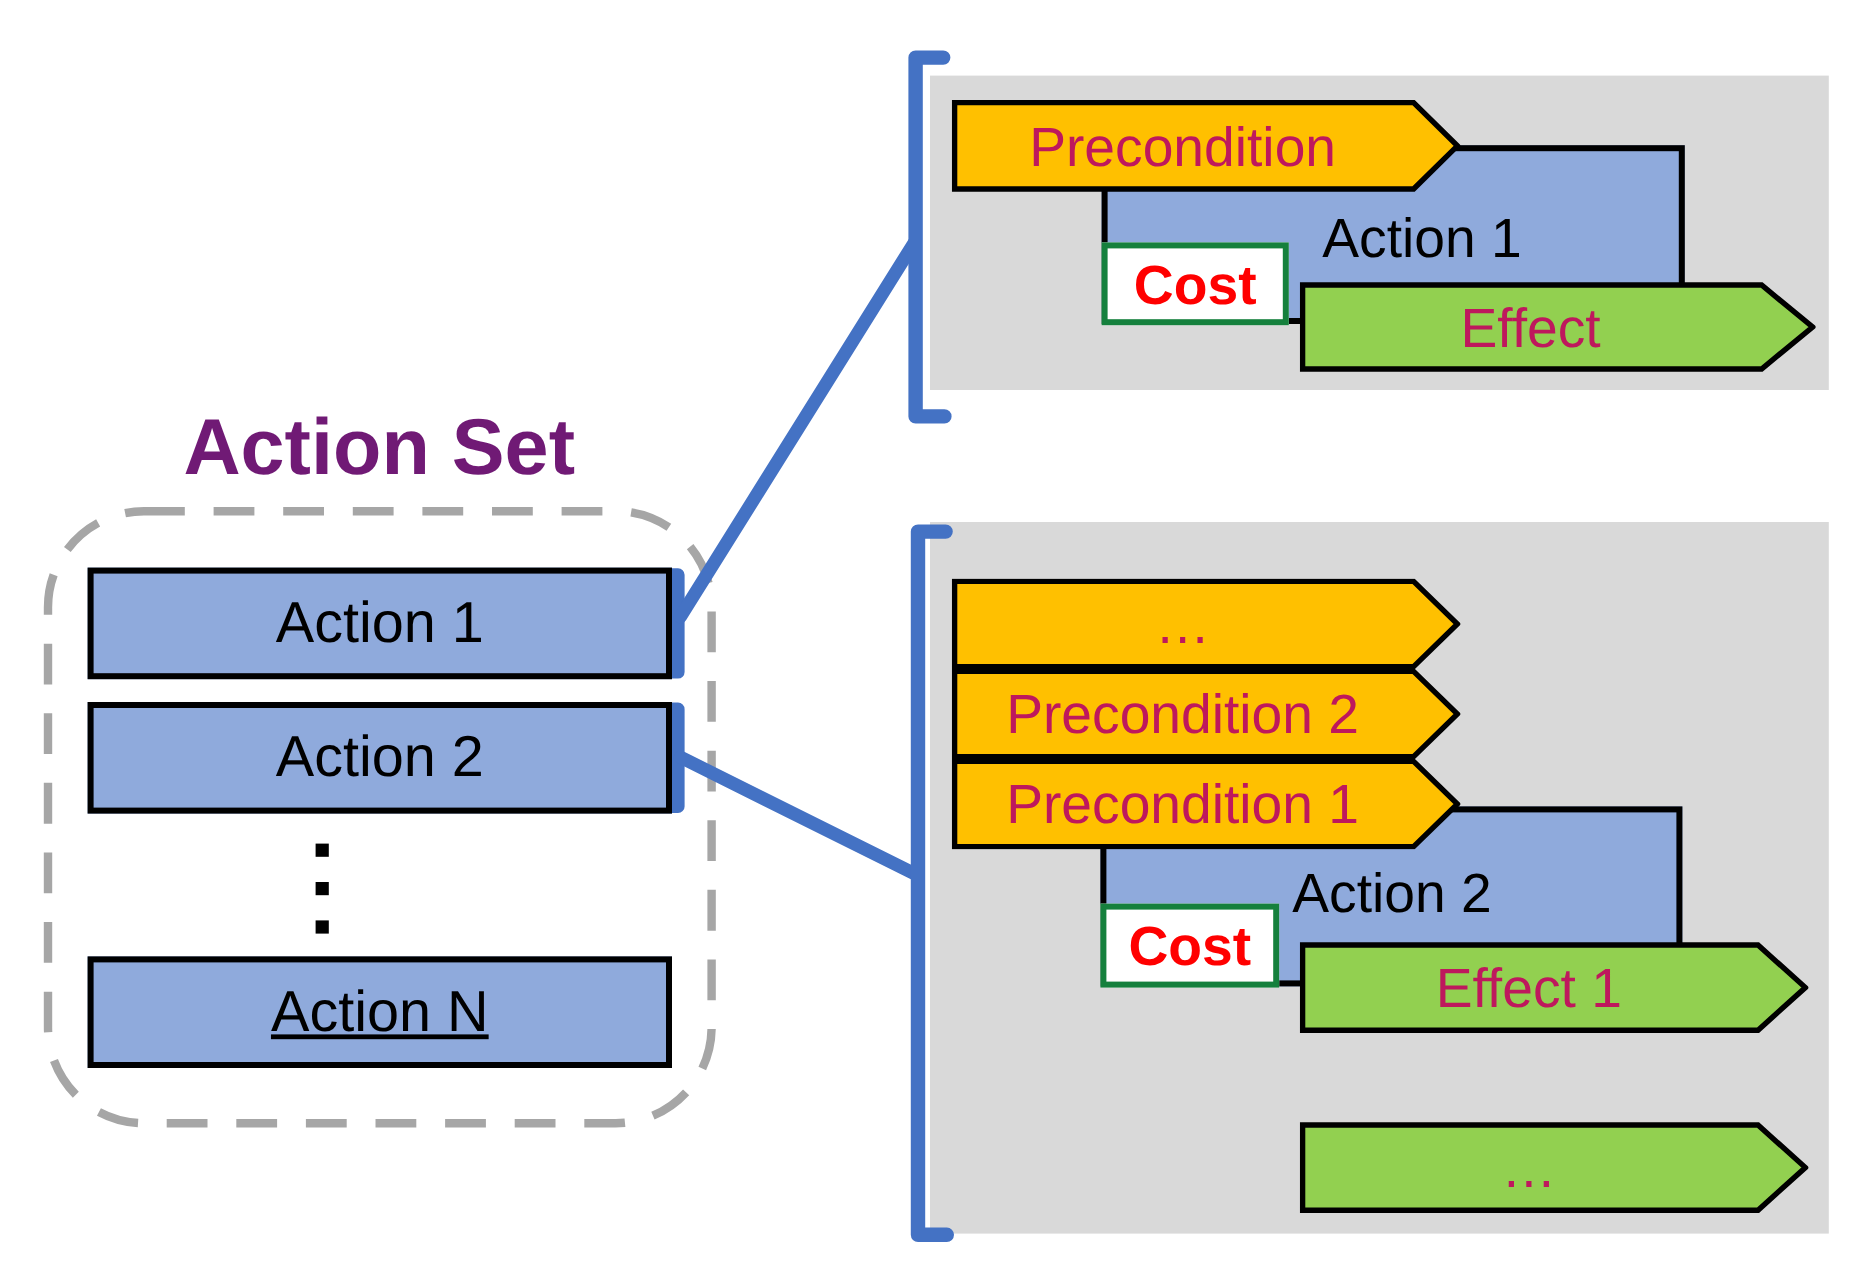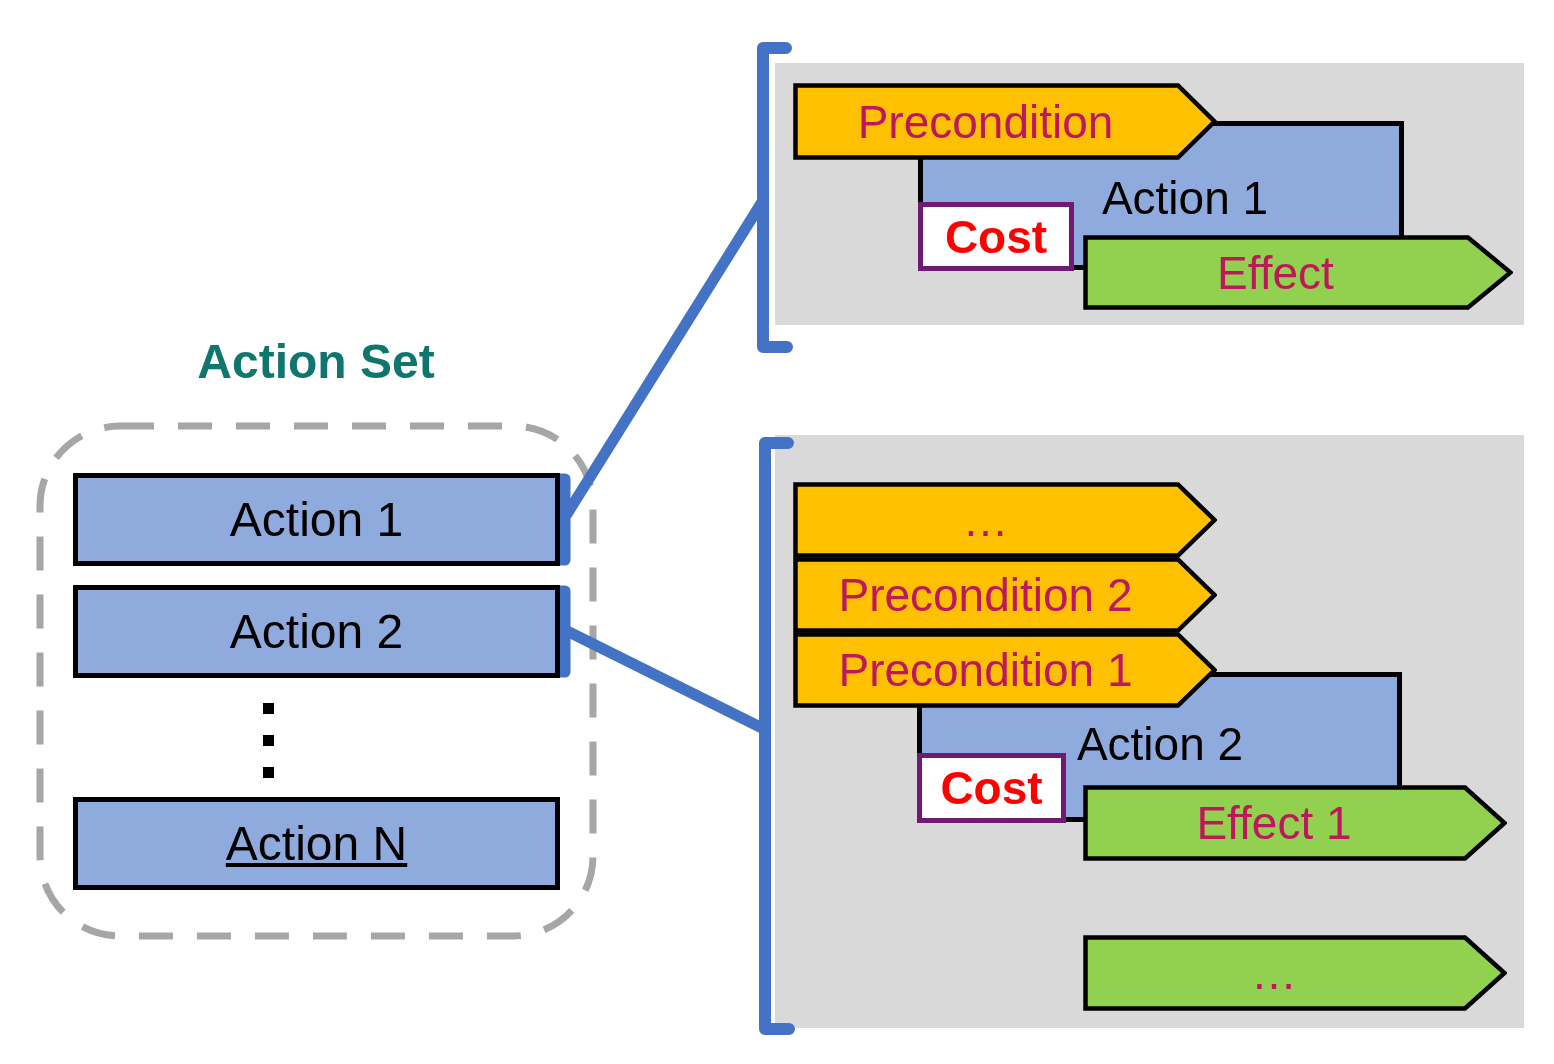--- a/index.html
+++ b/index.html
@@ -22,21 +22,21 @@
   .shape{position:absolute;z-index:3;}
   .box{
     box-sizing:border-box;
     border:5px solid #000;
     background:#8FAADC;
     display:flex;align-items:center;justify-content:center;
     font-size:48px;color:#000;
   }
   .costbox{
     box-sizing:border-box;
-    border:5px solid #701a75;
+    border:5px solid #15803d;
     background:#ffffff;
     display:flex;align-items:center;justify-content:center;
     font-size:46px;font-weight:bold;color:#FF0000;
   }
   .arrow{position:absolute;z-index:4;}
   .arrow svg{position:absolute;left:0;top:0;display:block;}
   .arrow .lbl{
     position:absolute;top:0;bottom:0;
     display:flex;align-items:center;justify-content:center;
     font-size:46px;color:#be185d;
@@ -44,21 +44,21 @@
   .free-label{
     position:absolute;z-index:5;
     display:flex;align-items:center;justify-content:center;
     font-size:46px;color:#000;
   }
   .fill-orange{fill:#FFC000;}
   .fill-green{fill:#92D050;}
   #page-title{
     position:absolute;left:36px;top:334px;width:560px;
     text-align:center;
-    font-size:48px;font-weight:bold;color:#0f766e;
+    font-size:66px;font-weight:bold;color:#701a75;
     z-index:3;
   }
   .dot{
     position:absolute;width:11px;height:11px;background:#000;z-index:3;
   }
   .blue-rect{position:absolute;z-index:3;box-sizing:border-box;border:5px solid #000;background:#8FAADC;}
 </style>
 </head>
 <body>
 

